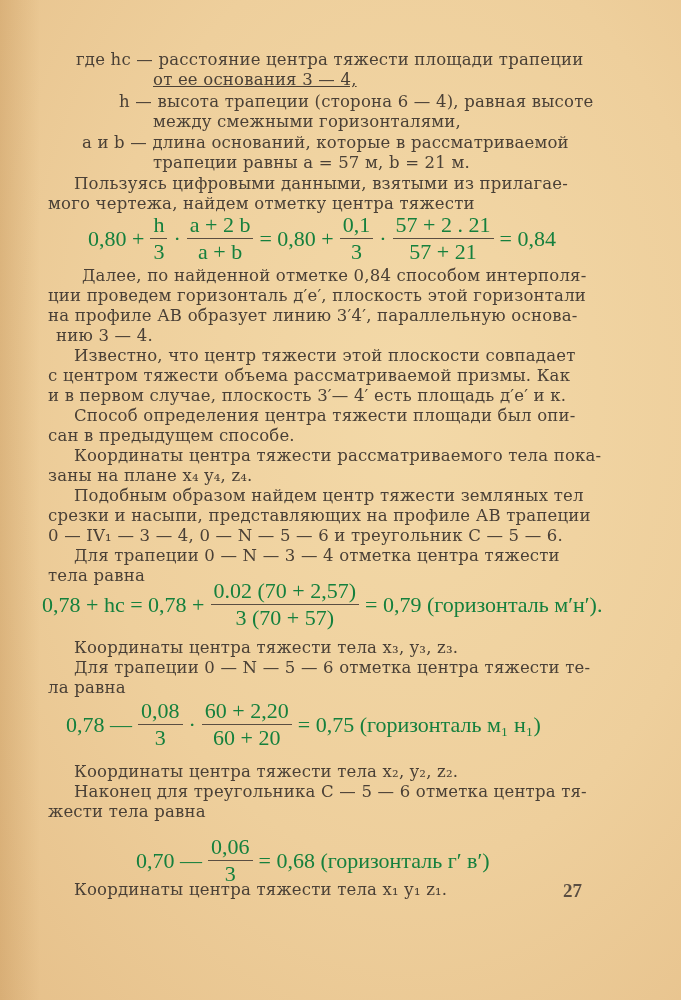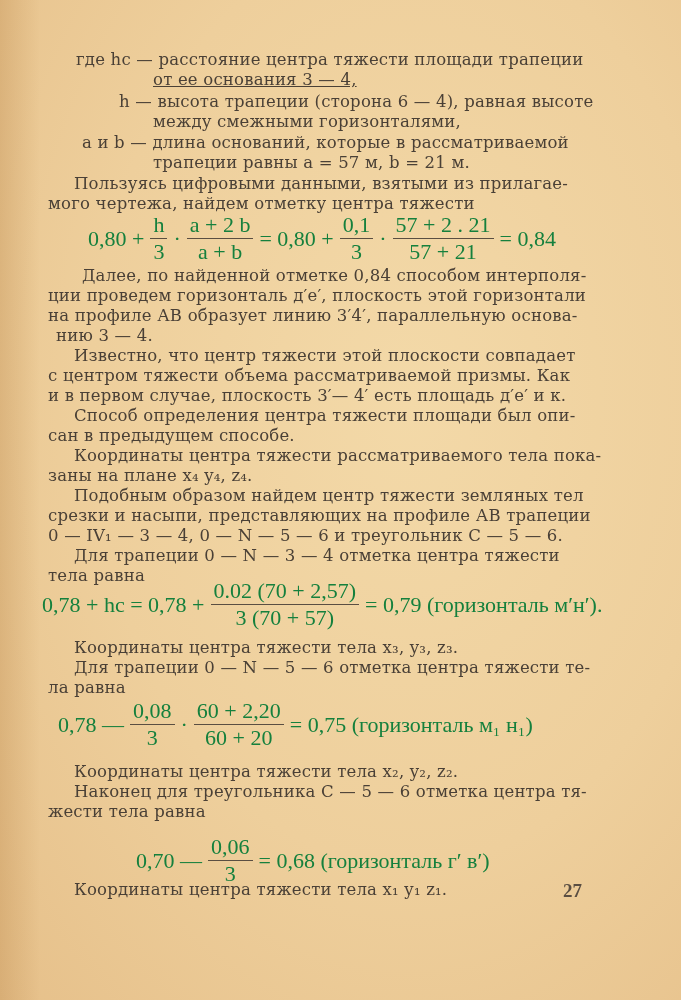--- a/index.html
+++ b/index.html
@@ -114,21 +114,21 @@
       <span class="den">3  (70 + 57)</span>
     </span>
     <span>= 0,79 (горизонталь  м′н′).</span>
   </div>
 
   <div class="line" style="left:74px; top:638px;">Координаты центра тяжести тела x₃, y₃, z₃.</div>
 
   <div class="line" style="left:74px; top:658px;">Для трапеции 0 — N — 5 — 6 отметка центра тяжести те-</div>
   <div class="line" style="left:48px; top:678px;">ла равна</div>
 
-  <div class="formula" style="left:58px; top:700px;text-align:center;">
+  <div class="formula" style="left:66px; top:700px;text-align:center;">
     <span>0,78 —</span>
     <span class="frac">
       <span class="num">0,08</span>
       <span class="den">3</span>
     </span>
     <span>·</span>
     <span class="frac">
       <span class="num">60 + 2,20</span>
       <span class="den">60 + 20</span>
     </span>

